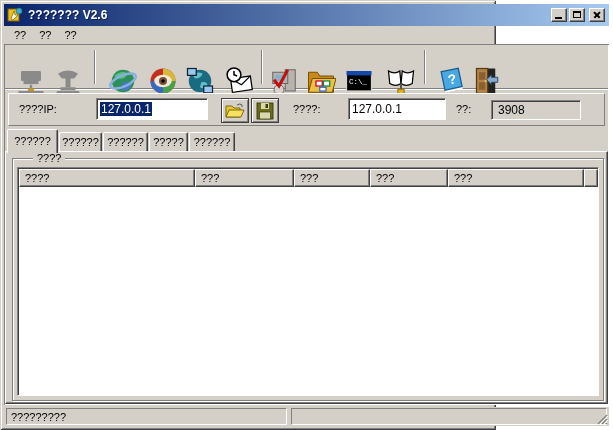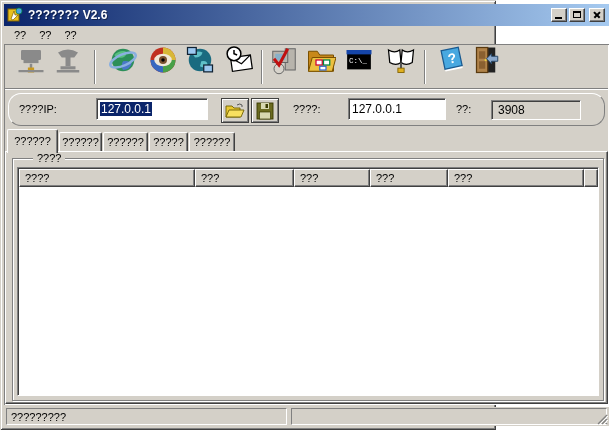--- a/index.html
+++ b/index.html
@@ -37,30 +37,30 @@
     display:flex; align-items:center; font-size:11px; color:#000; }
   .menu-item { padding:1px 6px; margin-left:1px; cursor:default; }
   .menu-item:first-child { margin-left:4px; }
   
   .client { position:absolute; left:4px; top:44px; width:605px; height:361px;
     background:#D4D0C8;
     box-shadow: inset 1px 1px 0 #808080, inset -1px -1px 0 #fff; }
   
   .toolbar { position:absolute; left:1px; top:1px; width:603px; height:44px;
     border-bottom:1px solid #808080; box-shadow:0 1px 0 #fff; background:#D4D0C8; }
-  .tbtn { position:absolute; top:0; width:34px; height:37px;
-    display:flex; align-items:flex-start; justify-content:center; }
+  .tbtn { position:absolute; top:14px; width:34px; height:37px;
+    display:flex; align-items:flex-end; justify-content:center; }
   .tsep { position:absolute; top:5px; width:2px; height:34px;
     border-left:1px solid #808080; border-right:1px solid #fff; }
   .tbtn svg { width:30px; height:30px; }
   
   .formpanel { position:absolute; left:4px; top:49px; width:597px; height:33px;
     background:#D4D0C8;
     border-top:1px solid #fff; border-left:1px solid #fff;
-    border-right:1px solid #808080; border-bottom:1px solid #808080;border-radius:13px; }
+    border-right:1px solid #808080; border-bottom:1px solid #808080; }
   .flabel { position:absolute; top:9px; font-size:11px; color:#000; white-space:nowrap; }
   .tinput { position:absolute; top:4px; height:22px; background:#fff; font-size:12px;
     border-top:1px solid #808080; border-left:1px solid #808080;
     border-right:1px solid #fff; border-bottom:1px solid #fff;
     box-shadow: inset 1px 1px 0 #404040; padding:3px 2px 0 3px; }
   .sel { background:#0A246A; color:#fff; padding:0 1px; }
   input.tinput { padding:0 3px; font-family:"Liberation Sans",sans-serif; }
   .smallbtn { position:absolute; top:4px; width:28px; height:25px; background:#D4D0C8;
     border:1px solid #404040; box-shadow: inset 1px 1px 0 #fff, inset -1px -1px 0 #808080;
     display:flex; align-items:center; justify-content:center; }

